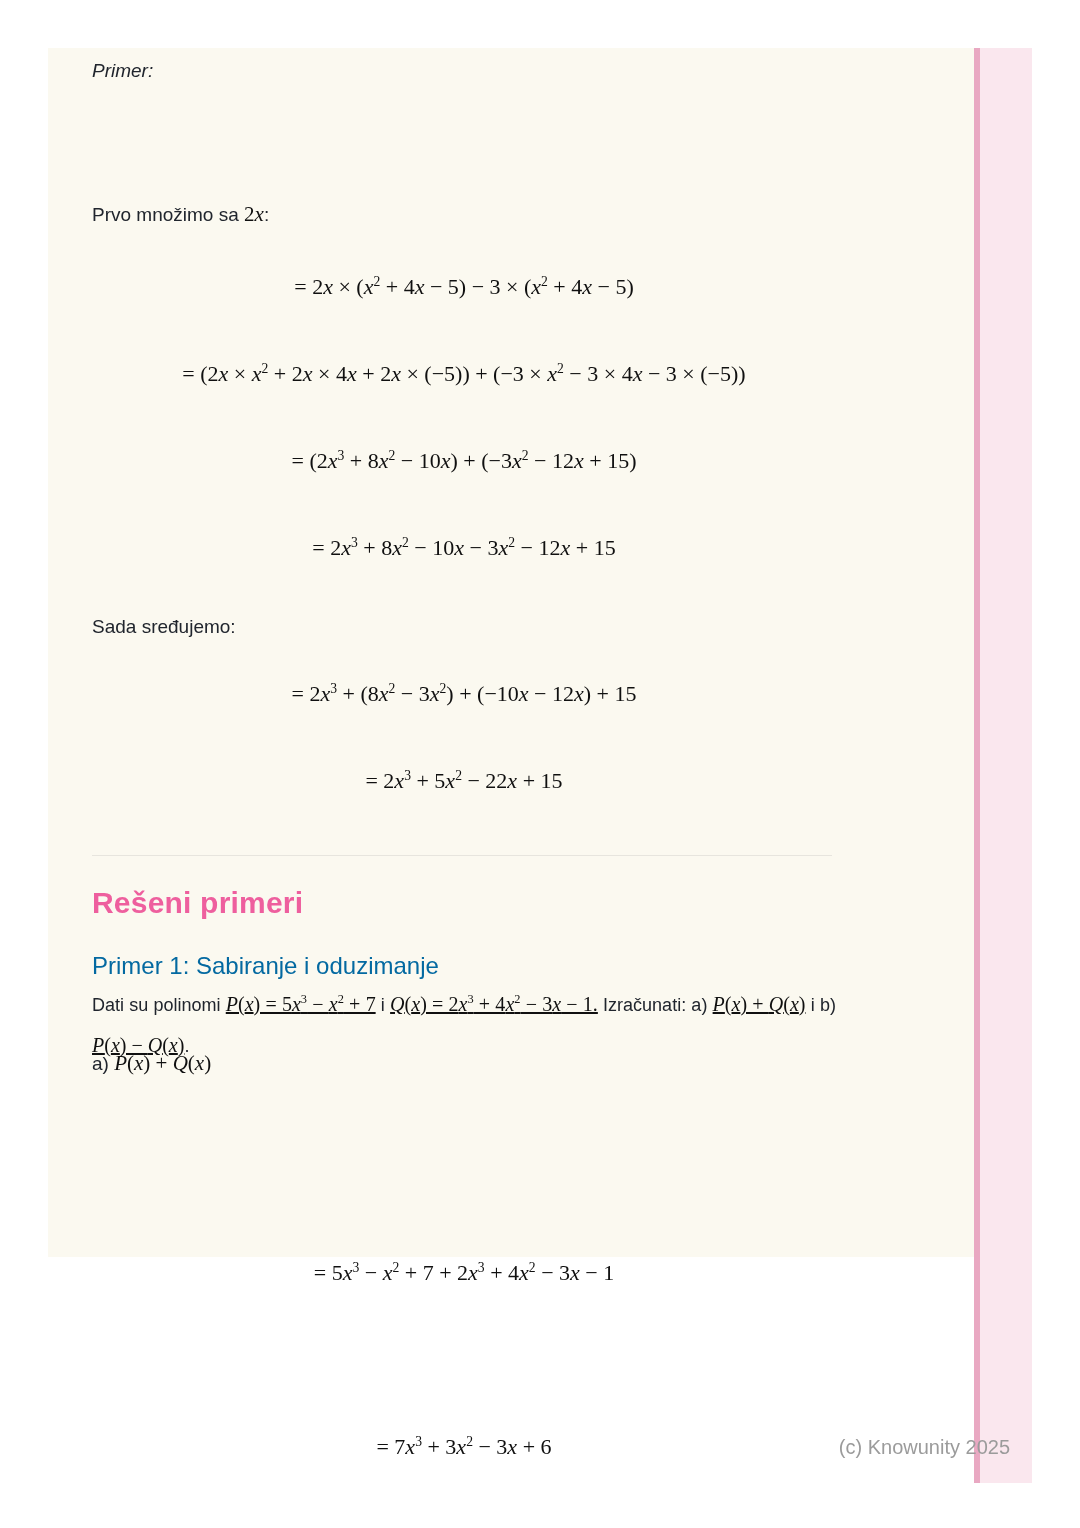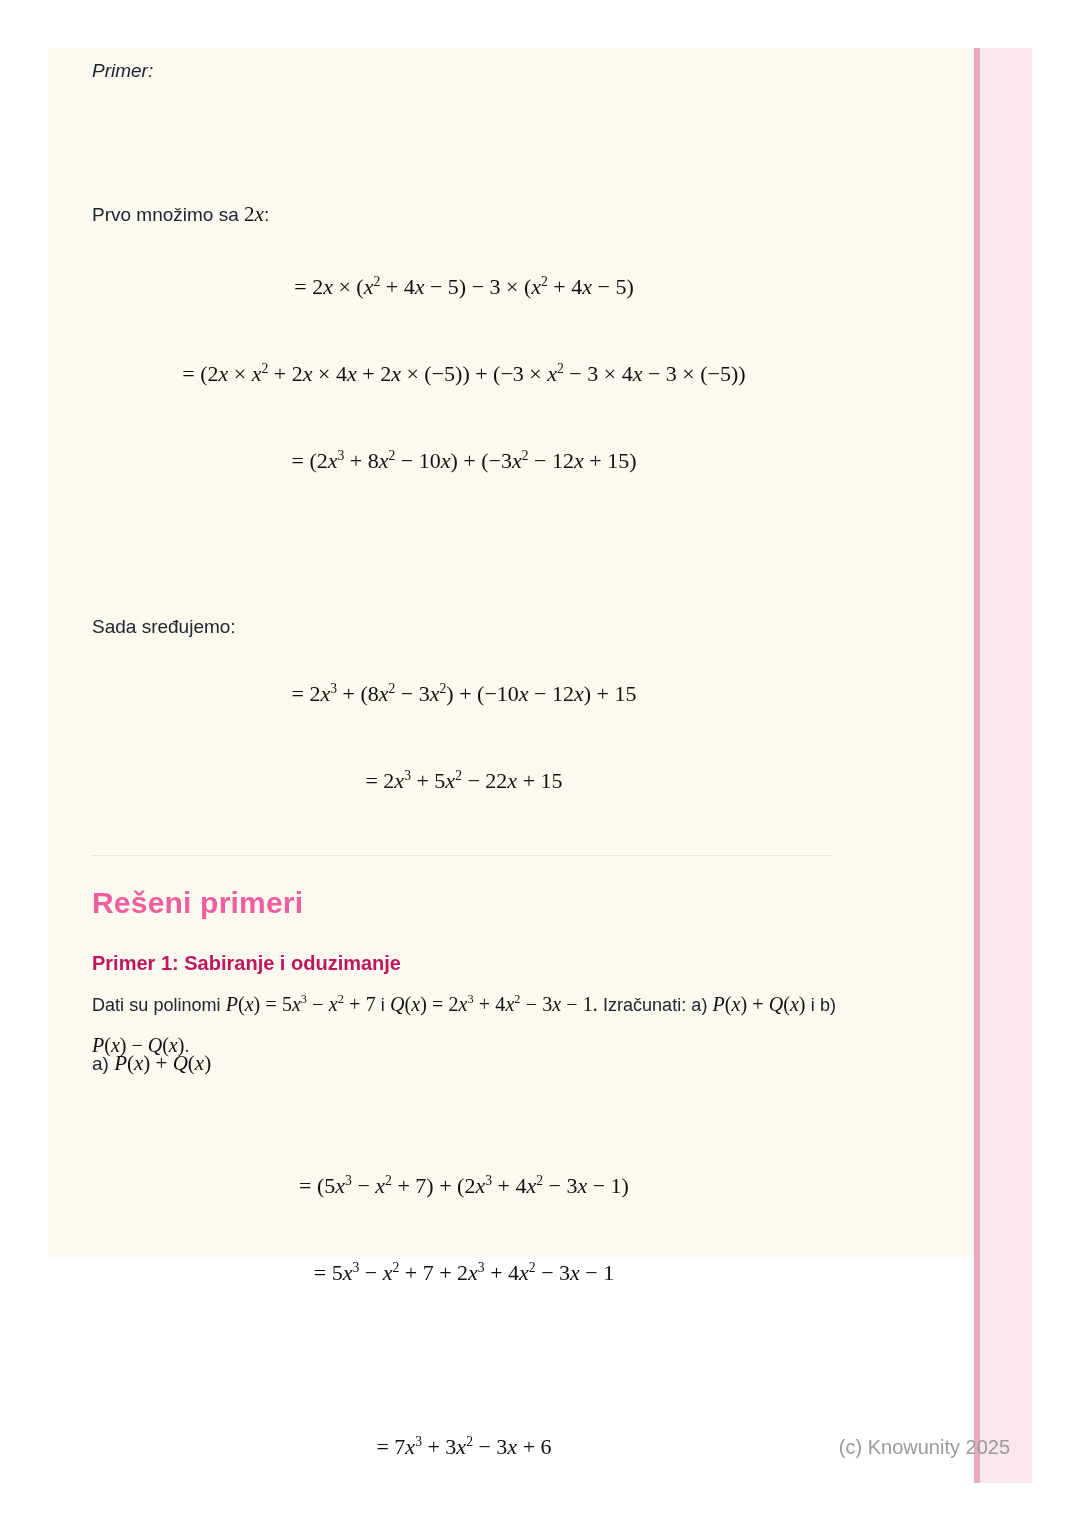--- a/index.html
+++ b/index.html
@@ -65,31 +65,31 @@
     border-top: 1px solid #e7e5de;
     height: 0;
   }
   .h2 {
     font-size: 30px;
     font-weight: bold;
     color: #ee5f9e;
     letter-spacing: 0.2px;
   }
   .h3 {
-    font-size: 20px;
-    font-weight: bold;
-    color: #be185d;
+    font-size: 24px;
+    font-weight: normal;
+    color: #0369a1;
   }
   .para {
     font-size: 18px;
     line-height: 40px;
     text-align: justify;
     color: #20252d;
   }
-  .para .math { font-size: 20px; }
+  .para .math { font-size: 20px; text-decoration: underline; }
   .inline-label .math { font-size: 21px; }
   .watermark {
     position: absolute;
     top: 1436px;
     right: 70px;
     font-size: 20px;
     color: #9b9b9b;
     z-index: 5;
   }
   
@@ -124,38 +124,38 @@
 
 
     <div class="block label inline-label pos-prvo"><span>Prvo množimo sa </span><span class="math">2<i>x</i></span><span>:</span></div>
 
     <div class="block formula pos-f2">= 2<i>x</i> × (<i>x</i><sup>2</sup> + 4<i>x</i> − 5) − 3 × (<i>x</i><sup>2</sup> + 4<i>x</i> − 5)</div>
 
     <div class="block formula pos-f3">= (2<i>x</i> × <i>x</i><sup>2</sup> + 2<i>x</i> × 4<i>x</i> + 2<i>x</i> × (−5)) + (−3 × <i>x</i><sup>2</sup> − 3 × 4<i>x</i> − 3 × (−5))</div>
 
     <div class="block formula pos-f4">= (2<i>x</i><sup>3</sup> + 8<i>x</i><sup>2</sup> − 10<i>x</i>) + (−3<i>x</i><sup>2</sup> − 12<i>x</i> + 15)</div>
 
+    <div class="block formula pos-f5">= 2<i>x</i><sup>3</sup> + 8<i>x</i><sup>2</sup> − 10<i>x</i> − 3<i>x</i><sup>2</sup> − 12<i>x</i> + 15</div>
 
     <div class="block label pos-sada">Sada sređujemo:</div>
 
     <div class="block formula pos-f6">= 2<i>x</i><sup>3</sup> + (8<i>x</i><sup>2</sup> − 3<i>x</i><sup>2</sup>) + (−10<i>x</i> − 12<i>x</i>) + 15</div>
 
     <div class="block formula pos-f7">= 2<i>x</i><sup>3</sup> + 5<i>x</i><sup>2</sup> − 22<i>x</i> + 15</div>
 
     <div class="divider pos-divider"></div>
 
     <div class="block h2 pos-h2">Rešeni primeri</div>
 
     <div class="block h3 pos-h3">Primer 1: Sabiranje i oduzimanje</div>
 
     <div class="block para pos-para"><span>Dati su polinomi </span><span class="math"><i>P</i>(<i>x</i>) = 5<i>x</i><sup>3</sup> − <i>x</i><sup>2</sup> + 7</span><span> i </span><span class="math"><i>Q</i>(<i>x</i>) = 2<i>x</i><sup>3</sup> + 4<i>x</i><sup>2</sup> − 3<i>x</i> − 1.</span><span> Izračunati: a) </span><span class="math"><i>P</i>(<i>x</i>) + <i>Q</i>(<i>x</i>)</span><span> i b) </span><span class="math"><i>P</i>(<i>x</i>) − <i>Q</i>(<i>x</i>)</span><span>.</span></div>
 
     <div class="block label inline-label pos-aline"><span>a) </span><span class="math"><i>P</i>(<i>x</i>) + <i>Q</i>(<i>x</i>)</span></div>
 
-    <div class="block formula pos-f8">= (5<i>x</i><sup>3</sup> − <i>x</i><sup>2</sup> + 7) + (2<i>x</i><sup>3</sup> + 4<i>x</i><sup>2</sup> − 3<i>x</i> − 1)</div>
 
     <div class="block formula pos-f9">= 5<i>x</i><sup>3</sup> − <i>x</i><sup>2</sup> + 7 + 2<i>x</i><sup>3</sup> + 4<i>x</i><sup>2</sup> − 3<i>x</i> − 1</div>
 
 
     <div class="block formula pos-f11">= 7<i>x</i><sup>3</sup> + 3<i>x</i><sup>2</sup> − 3<i>x</i> + 6</div>
 
   </div>
 
   <div class="stripe"></div>
 

